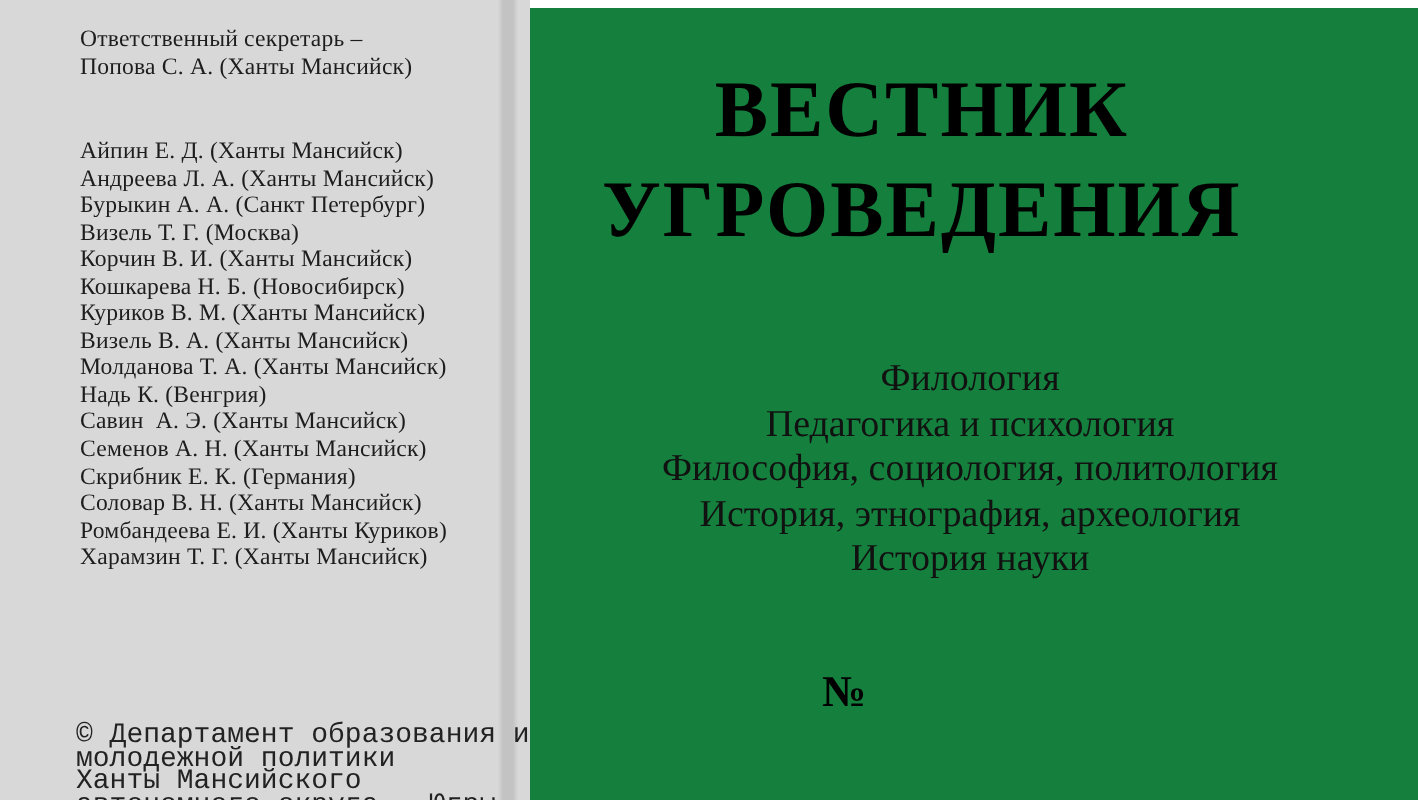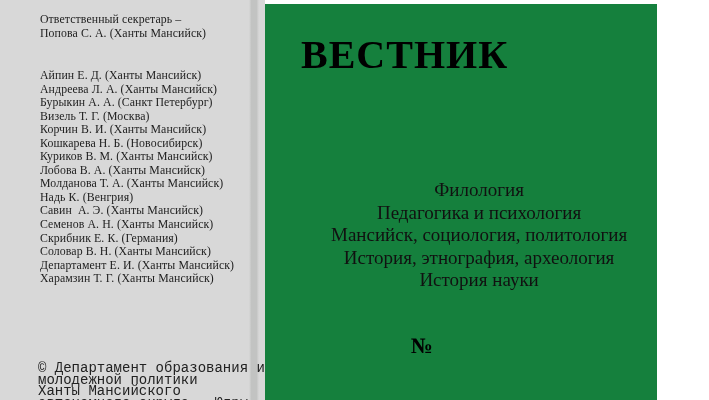--- a/index.html
+++ b/index.html
@@ -3,21 +3,21 @@
 <meta charset="utf-8">
 <style>
   html, body {
     margin: 0;
     padding: 0;
     background: #ffffff;
     font-family: "Liberation Serif", serif;
   }
   .page {
     position: relative;
-    width: 657px;
+    width: 709px;
     height: 400px;
     background: #ffffff;
     overflow: hidden;
   }
   
   .left-panel {
     position: absolute;
     left: 0; top: 0;
     width: 265px; height: 400px;
     background: #d8d8d8;
@@ -102,46 +102,47 @@
       </div>
 
     <div class="members-list">
         <div>Айпин Е. Д. (Ханты Мансийск)</div>
         <div>Андреева Л. А. (Ханты Мансийск)</div>
         <div>Бурыкин А. А. (Санкт Петербург)</div>
         <div>Визель Т. Г. (Москва)</div>
         <div>Корчин В. И. (Ханты Мансийск)</div>
         <div>Кошкарева Н. Б. (Новосибирск)</div>
         <div>Куриков В. М. (Ханты Мансийск)</div>
-        <div>Лобова В. А. (Ханты Мансийск)</div>
+        <div>Визель В. А. (Ханты Мансийск)</div>
         <div>Молданова Т. А. (Ханты Мансийск)</div>
         <div>Надь К. (Венгрия)</div>
         <div>Савин  А. Э. (Ханты Мансийск)</div>
         <div>Семенов А. Н. (Ханты Мансийск)</div>
         <div>Скрибник Е. К. (Германия)</div>
         <div>Соловар В. Н. (Ханты Мансийск)</div>
-        <div>Департамент Е. И. (Ханты Мансийск)</div>
+        <div>Ромбандеева Е. И. (Ханты Куриков)</div>
         <div>Харамзин Т. Г. (Ханты Мансийск)</div>
       </div>
 
     <div class="copyright-block">
         <div>© Департамент образования и молодежной политики</div>
         <div>Ханты Мансийского автономного округа – Югры,</div>
       </div>
   </div>
 
   <div class="main-area">
     <div class="journal-title">
       <div>ВЕСТНИК</div>
+      <div>УГРОВЕДЕНИЯ</div>
     </div>
 
     <div class="subjects-list">
         <div>Филология</div>
         <div>Педагогика и психология</div>
-        <div>Мансийск, социология, политология</div>
+        <div>Философия, социология, политология</div>
         <div>История, этнография, археология</div>
         <div>История науки</div>
       </div>
 
     <div class="issue-number">№</div>
   </div>
 
 </div>
 
 </body></html>

